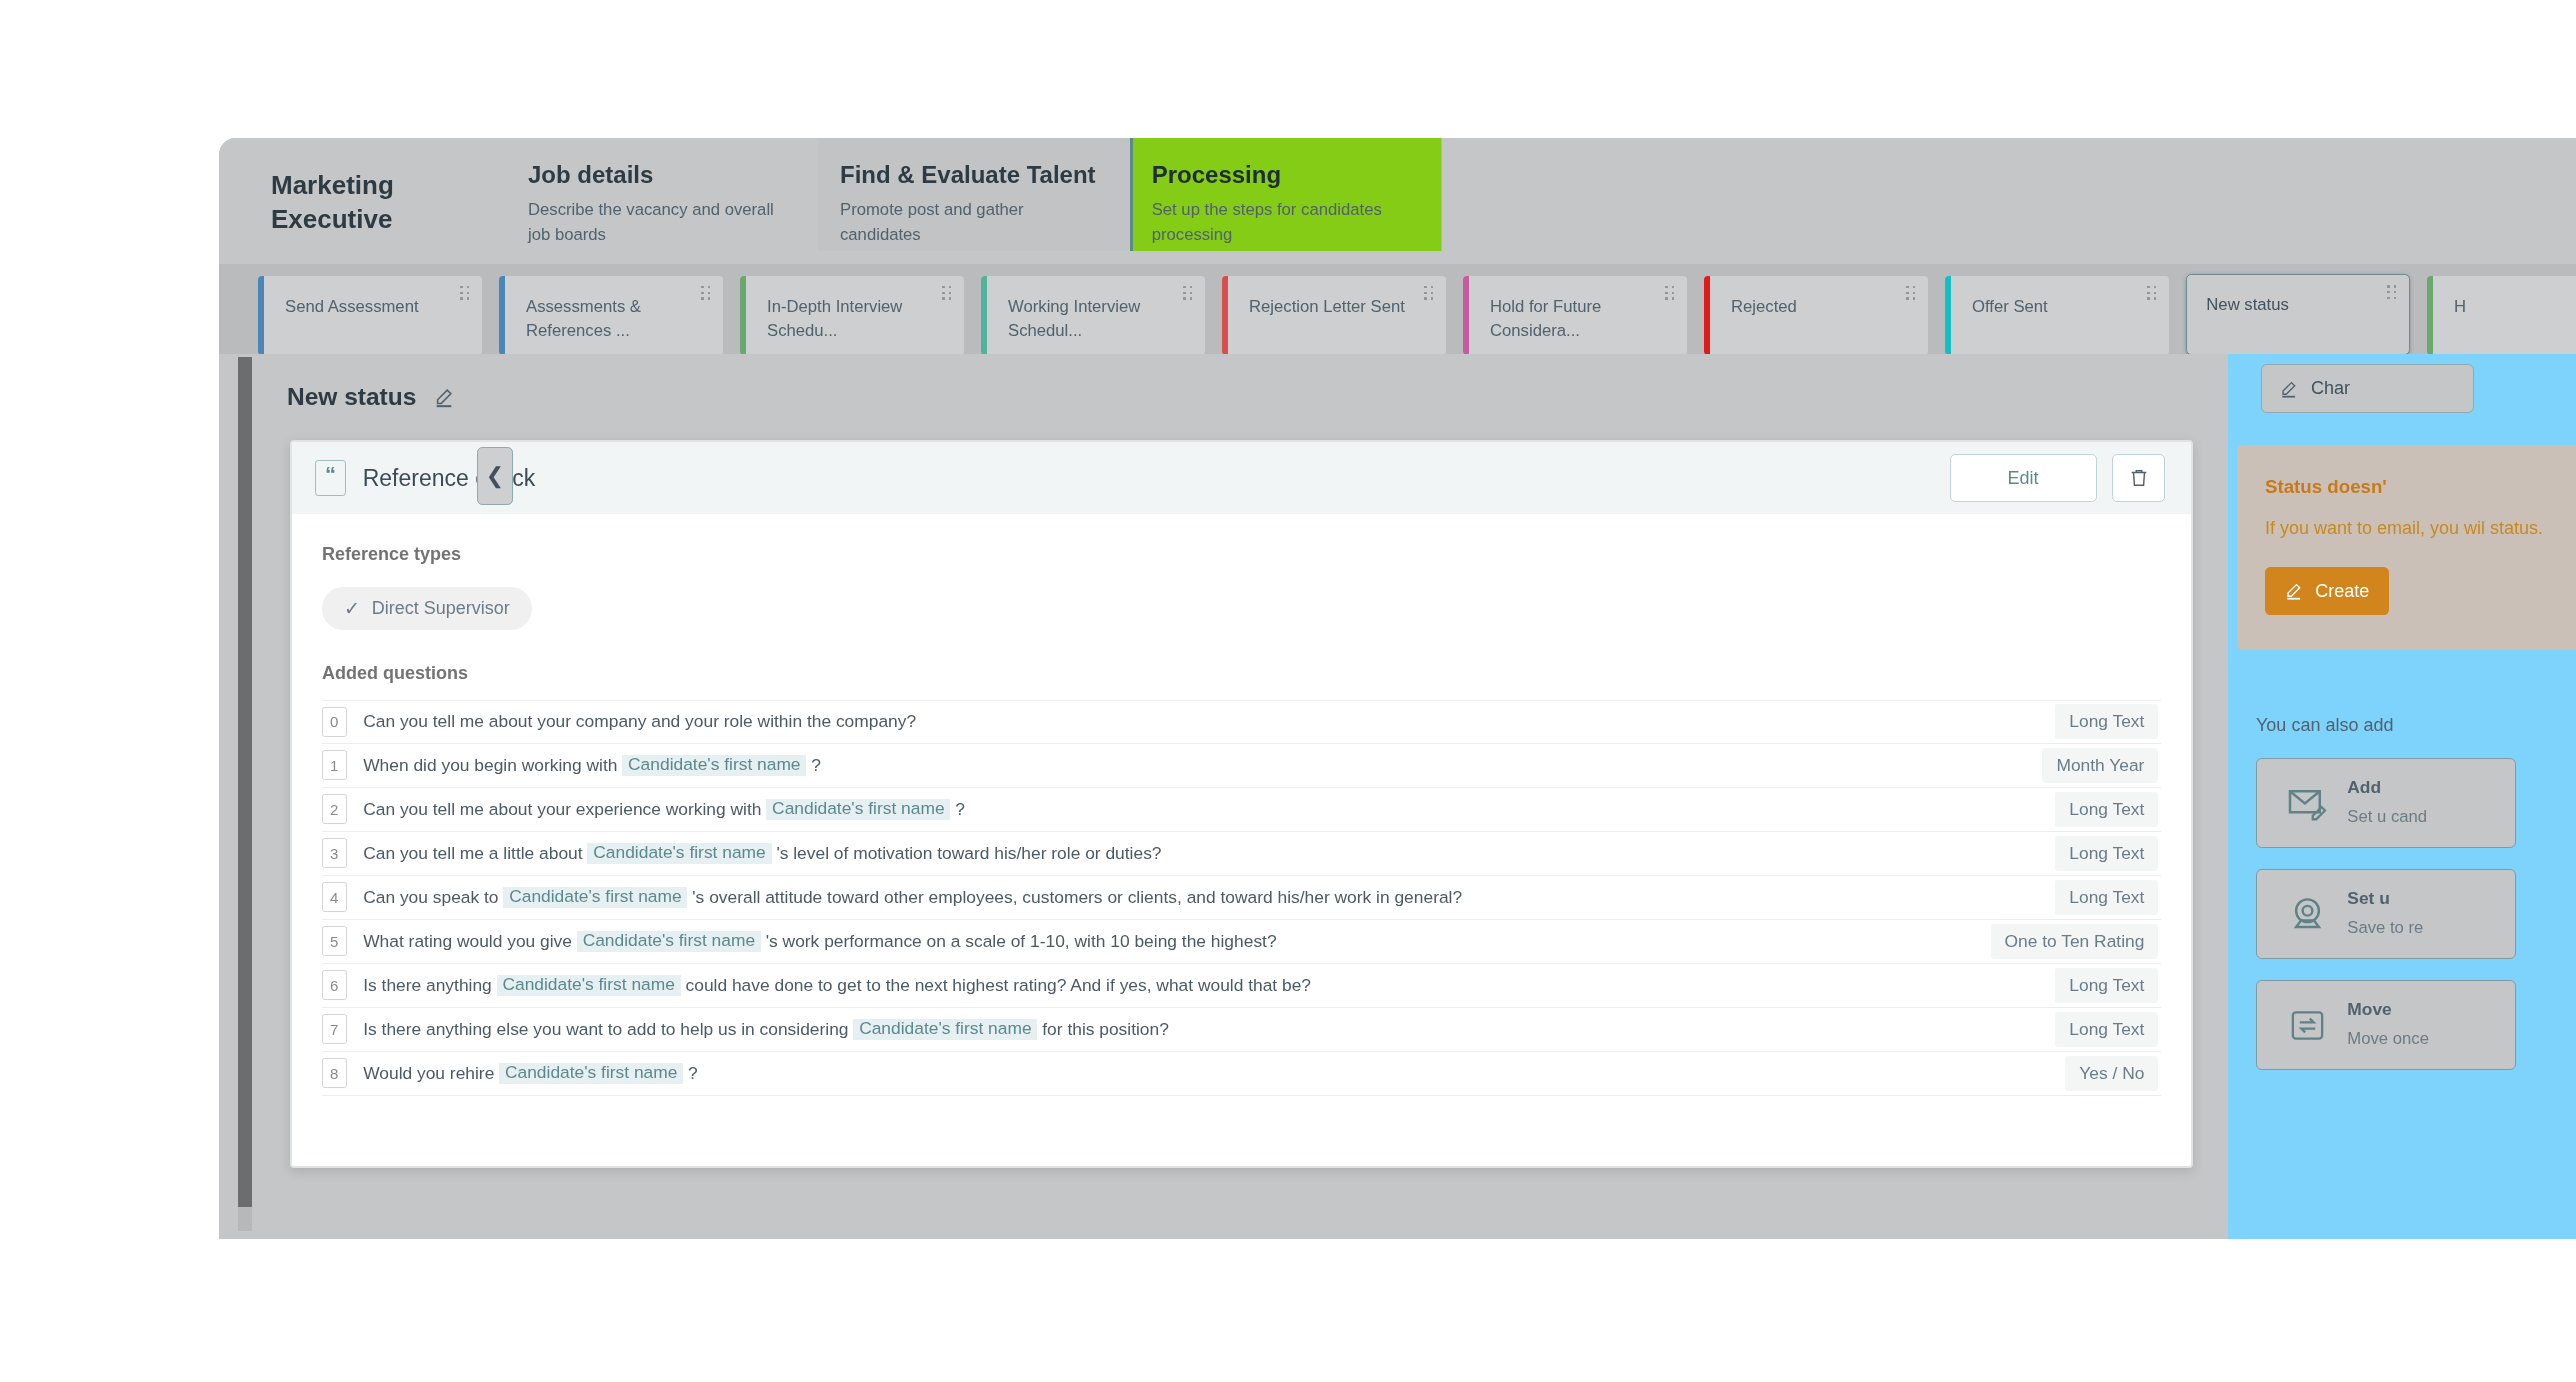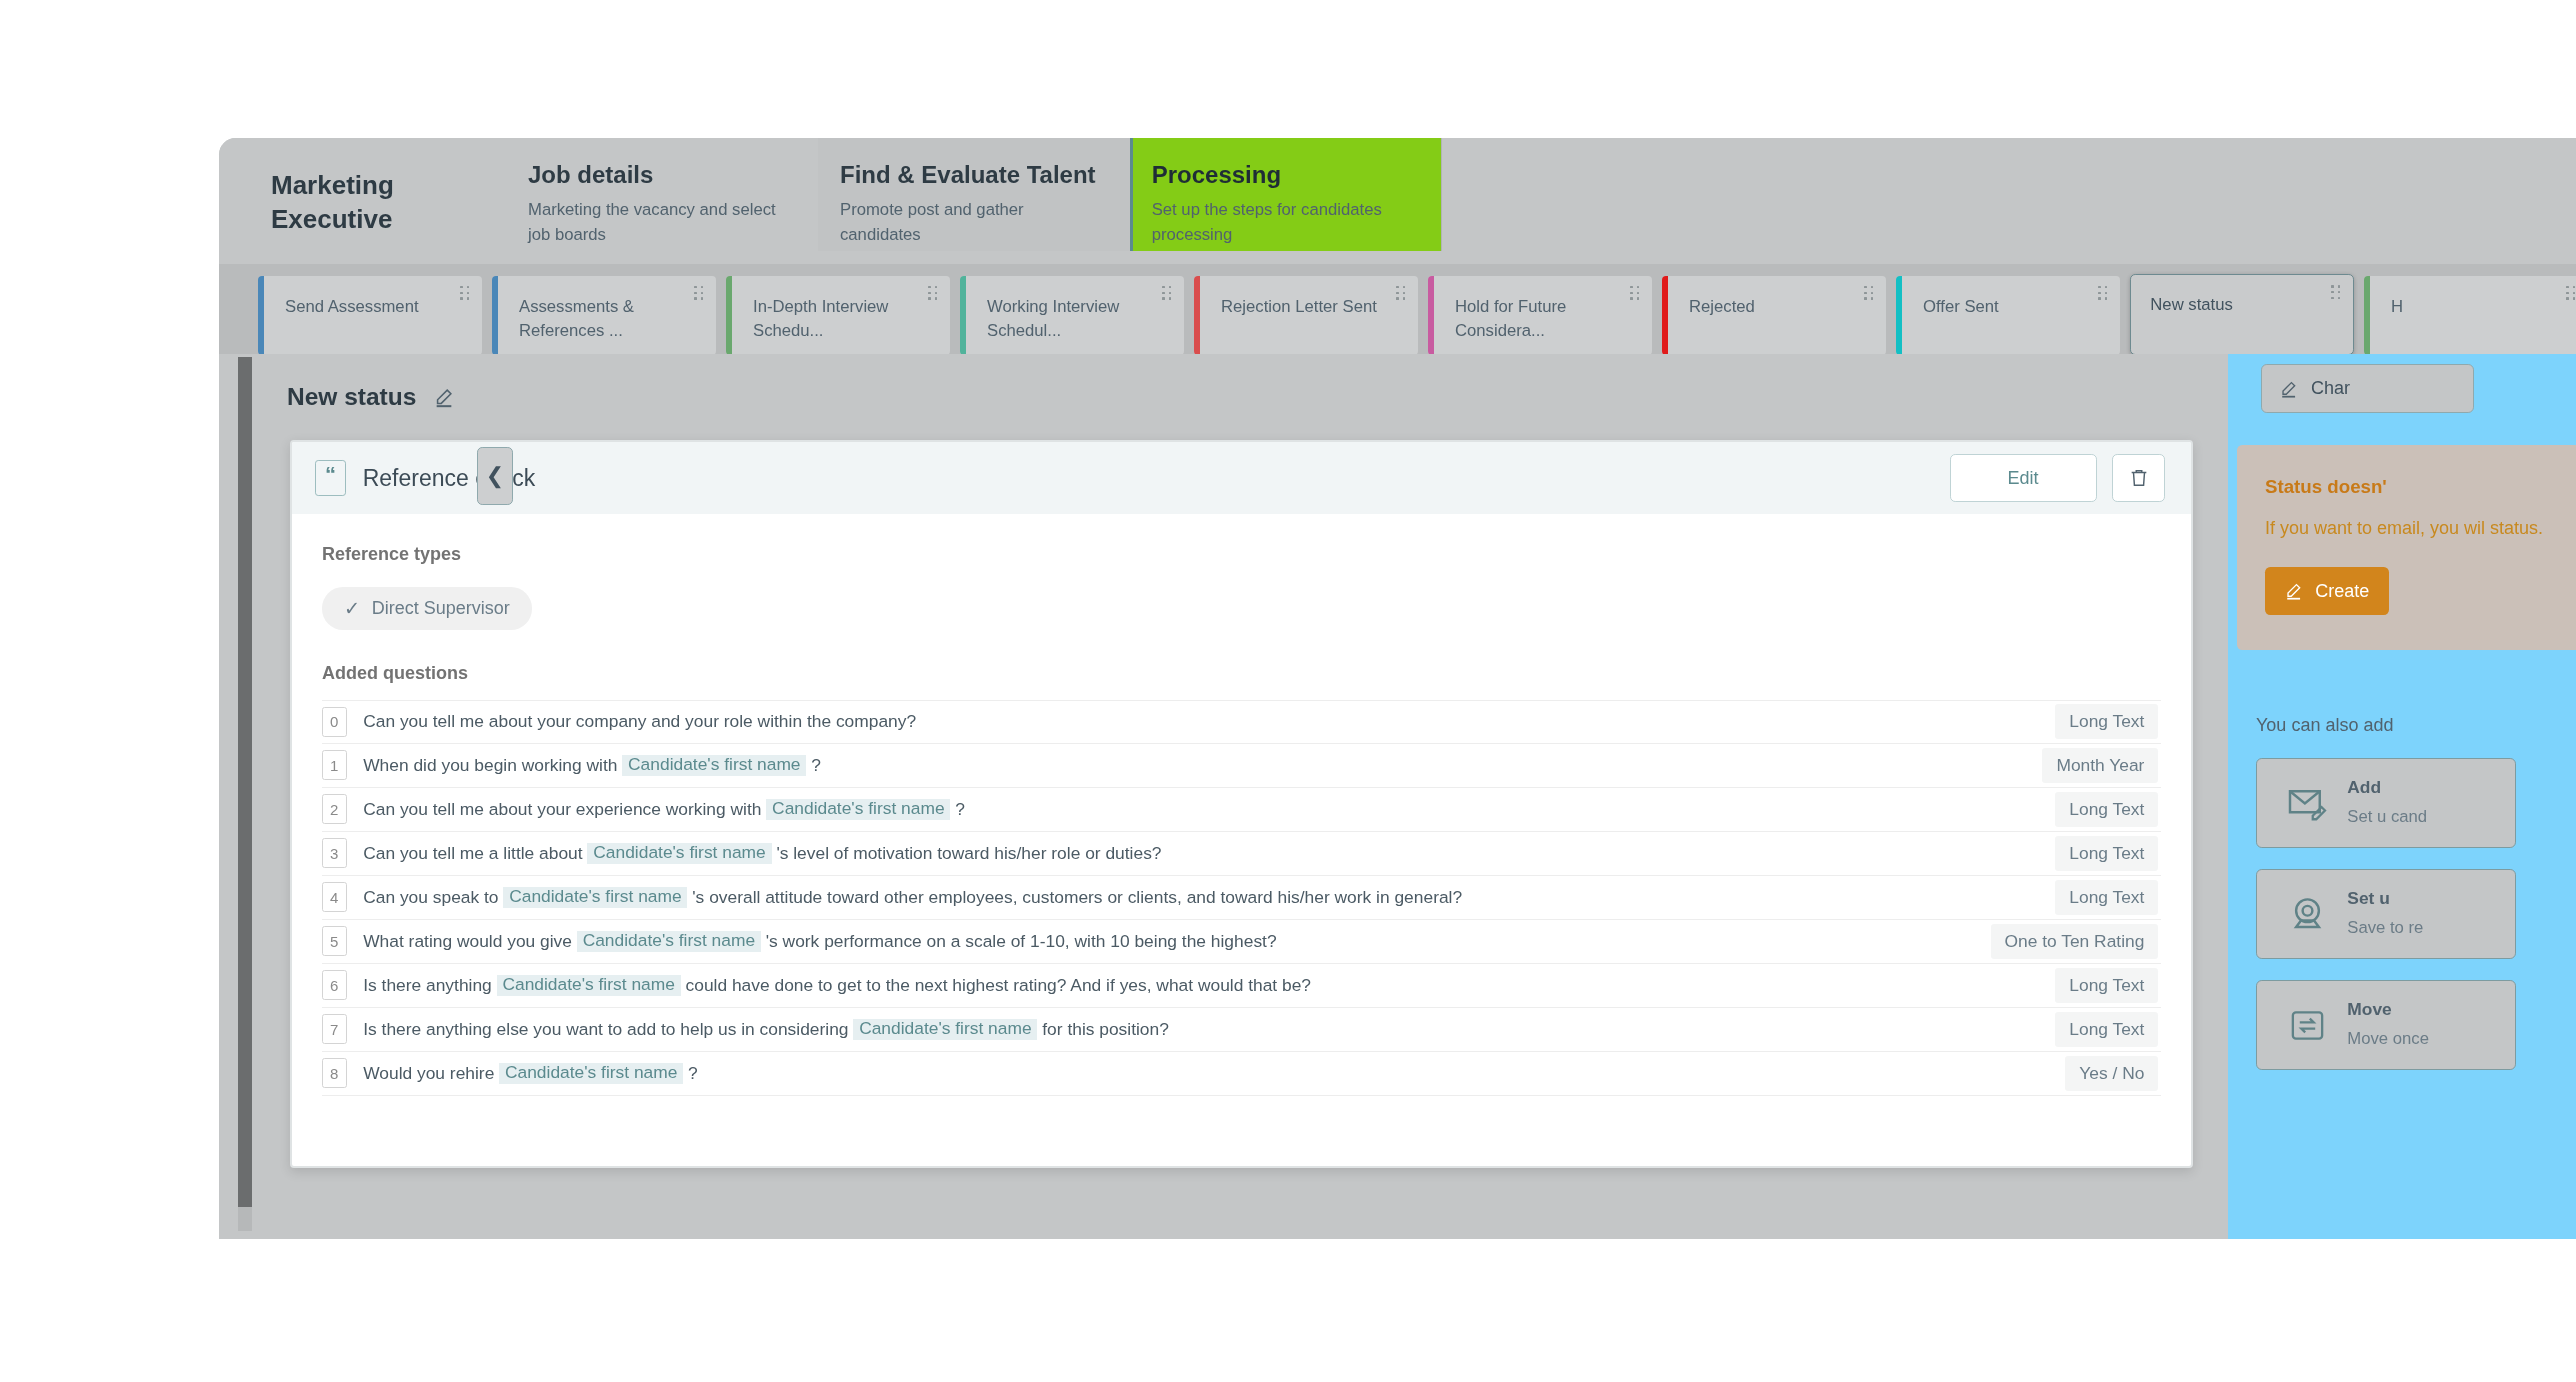--- a/index.html
+++ b/index.html
@@ -57,21 +57,21 @@
 
   
   #statuses{
     position:absolute; left:0; top:126px;
     width:100%; height:90px;
     background:#b9bbbc;
   }
   #status-scroll{
     position:absolute; left:39px; top:11.6px;
     width:2318px; height:79px;
-    display:flex; align-items:flex-start; gap:1px;
+    display:flex; align-items:flex-start; gap:8px;
   }
   .status-card{
     position:relative;
     width:224px; height:79px;
     background:#cdcfd0;
     border-radius:3.9px;
     margin-right:9px;
     flex:0 0 auto;
     cursor:pointer;
   }
@@ -312,21 +312,21 @@
 
 <div id="app-window">
 
   <div id="wizard">
     <div id="job-title">
       <div>Marketing</div>
       <div>Executive</div>
     </div>
     <div class="wiz-tab">
       <div class="wt">Job details</div>
-      <div class="ws">Marketing the vacancy and select job boards</div>
+      <div class="ws">Describe the vacancy and overall job boards</div>
     </div>
     <div class="wiz-tab alt">
       <div class="wt">Find &amp; Evaluate Talent</div>
       <div class="ws">Promote post and gather candidates</div>
     </div>
     <div class="wiz-tab active">
       <div class="wt">Processing</div>
       <div class="ws">Set up the steps for candidates processing</div>
     </div>
   </div>

